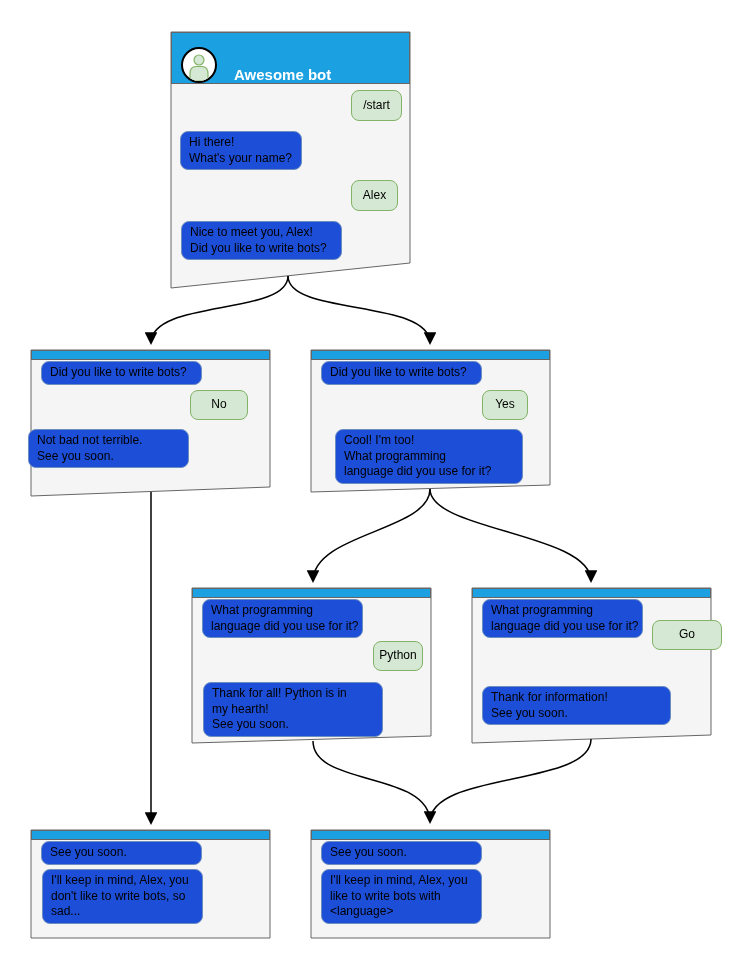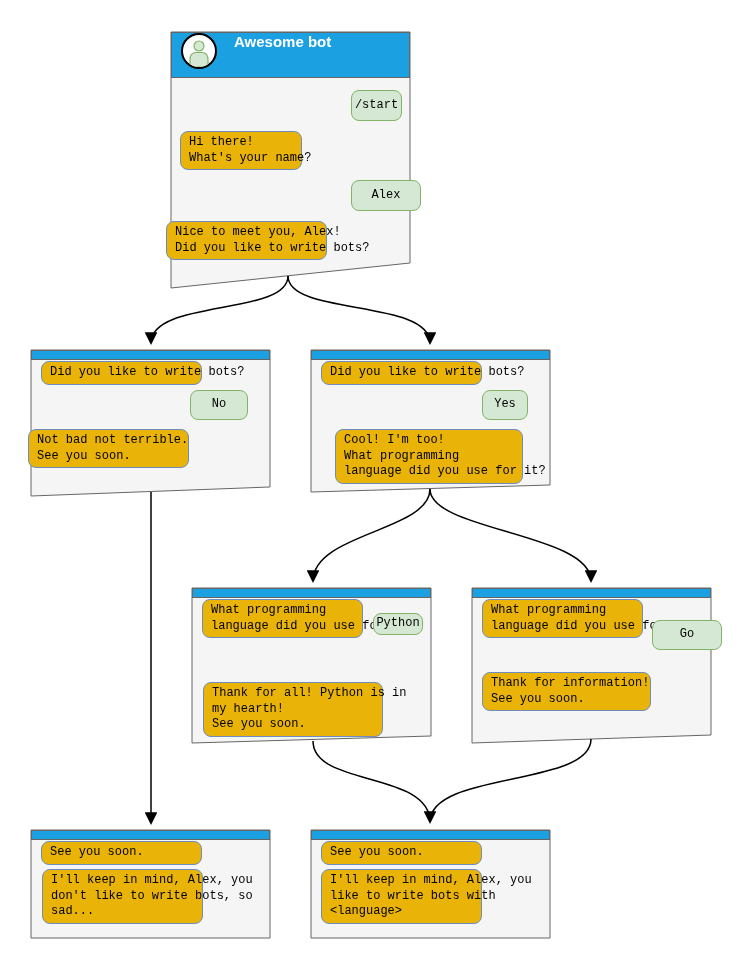--- a/index.html
+++ b/index.html
@@ -6,39 +6,39 @@
   .canvas{
     position:relative;width:743px;height:971px;background:#ffffff;overflow:hidden;
     font-family:"Liberation Sans",sans-serif;color:#000;
   }
   .layer{position:absolute;left:0;top:0;width:743px;height:971px;}
   
   .hdr{
     position:absolute;background:#1BA1E2;border:1px solid #666666;box-sizing:border-box;
   }
   .root-hdr{
-    position:absolute;left:171px;top:32px;width:239px;height:46px;
+    position:absolute;left:171px;top:32px;width:239px;height:52px;
     background:#1BA1E2;border:1px solid #666666;box-sizing:border-box;
-    display:flex;align-items:flex-start;
+    display:flex;align-items:flex-end;
   }
   .avatar{
     width:36px;height:36px;border-radius:50%;background:#ffffff;border:2px solid #000;
     box-sizing:border-box;margin-left:9px;display:flex;align-items:flex-end;justify-content:center;
     overflow:hidden;flex:0 0 auto;
   }
   .root-title{
     margin-left:17px;color:#ffffff;font-weight:bold;font-size:15px;white-space:nowrap;
   }
   
   .bubble{
     position:absolute;box-sizing:border-box;font-size:12px;line-height:1.3;
-    border-radius:8px;white-space:pre;font-family:Liberation Mono, monospace;
+    border-radius:8px;white-space:pre;
   }
   .bot{
-    background:#eab308;border:1px solid #6C8EBF;padding:3px 8px;
+    background:#1d4ed8;border:1px solid #6C8EBF;padding:3px 8px;
   }
   .user{
     background:#D5E8D4;border:1px solid #82B366;
     display:flex;align-items:center;justify-content:center;text-align:center;
   }
 </style>
 </head>
 <body>
 
 <div class="canvas">
@@ -80,46 +80,46 @@
   <div class="hdr" style="left:31px;top:350px;width:239px;height:10px"></div>
   <div class="hdr" style="left:311px;top:350px;width:239px;height:10px"></div>
   <div class="hdr" style="left:192px;top:588px;width:239px;height:10px"></div>
   <div class="hdr" style="left:472px;top:588px;width:239px;height:10px"></div>
   <div class="hdr" style="left:31px;top:830px;width:239px;height:10px"></div>
   <div class="hdr" style="left:311px;top:830px;width:239px;height:10px"></div>
 
   <div class="bubble user" style="left:351px;top:90px;width:51px;height:31px">/start</div>
   <div class="bubble bot" style="left:180px;top:131px;width:122px">Hi there!
 What's your name?</div>
-  <div class="bubble user" style="left:351px;top:180px;width:70px;height:31px">Alex</div>
-  <div class="bubble bot" style="left:166px;top:221px;width:161px">Nice to meet you, Alex!
+  <div class="bubble user" style="left:351px;top:180px;width:47px;height:31px">Alex</div>
+  <div class="bubble bot" style="left:181px;top:221px;width:161px">Nice to meet you, Alex!
 Did you like to write bots?</div>
 
   <div class="bubble bot" style="left:41px;top:361px;width:161px">Did you like to write bots?</div>
   <div class="bubble user" style="left:190px;top:390px;width:58px;height:30px">No</div>
   <div class="bubble bot" style="left:28px;top:429px;width:161px">Not bad not terrible.
 See you soon.</div>
 
   <div class="bubble bot" style="left:321px;top:361px;width:161px">Did you like to write bots?</div>
   <div class="bubble user" style="left:482px;top:390px;width:46px;height:30px">Yes</div>
   <div class="bubble bot" style="left:335px;top:429px;width:188px">Cool! I'm too!
 What programming
 language did you use for it?</div>
 
   <div class="bubble bot" style="left:202px;top:599px;width:161px">What programming
 language did you use for it?</div>
-  <div class="bubble user" style="left:373px;top:613px;width:50px;height:22px">Python</div>
+  <div class="bubble user" style="left:373px;top:641px;width:50px;height:30px">Python</div>
   <div class="bubble bot" style="left:203px;top:682px;width:180px">Thank for all! Python is in
 my hearth!
 See you soon.</div>
 
   <div class="bubble bot" style="left:482px;top:599px;width:161px">What programming
 language did you use for it?</div>
   <div class="bubble user" style="left:652px;top:620px;width:70px;height:30px">Go</div>
-  <div class="bubble bot" style="left:482px;top:672px;width:169px">Thank for information!
+  <div class="bubble bot" style="left:482px;top:686px;width:189px">Thank for information!
 See you soon.</div>
 
   <div class="bubble bot" style="left:41px;top:841px;width:161px">See you soon.</div>
   <div class="bubble bot" style="left:42px;top:869px;width:161px">I'll keep in mind, Alex, you
 don't like to write bots, so
 sad...</div>
 
   <div class="bubble bot" style="left:321px;top:841px;width:161px">See you soon.</div>
   <div class="bubble bot" style="left:321px;top:869px;width:161px">I'll keep in mind, Alex, you
 like to write bots with

